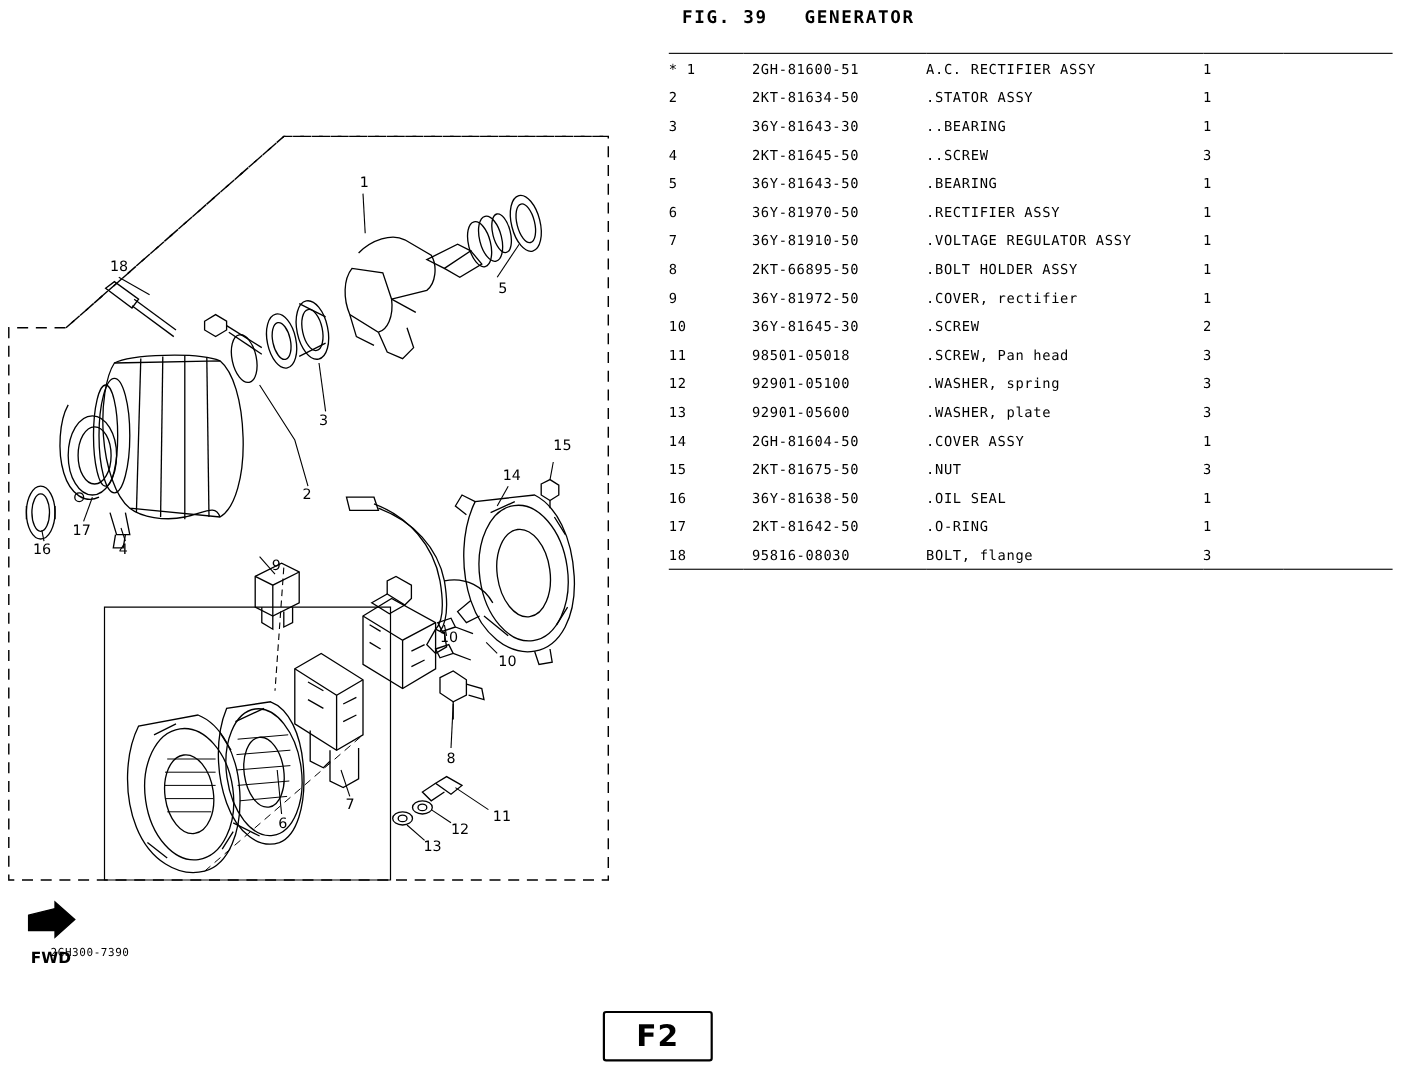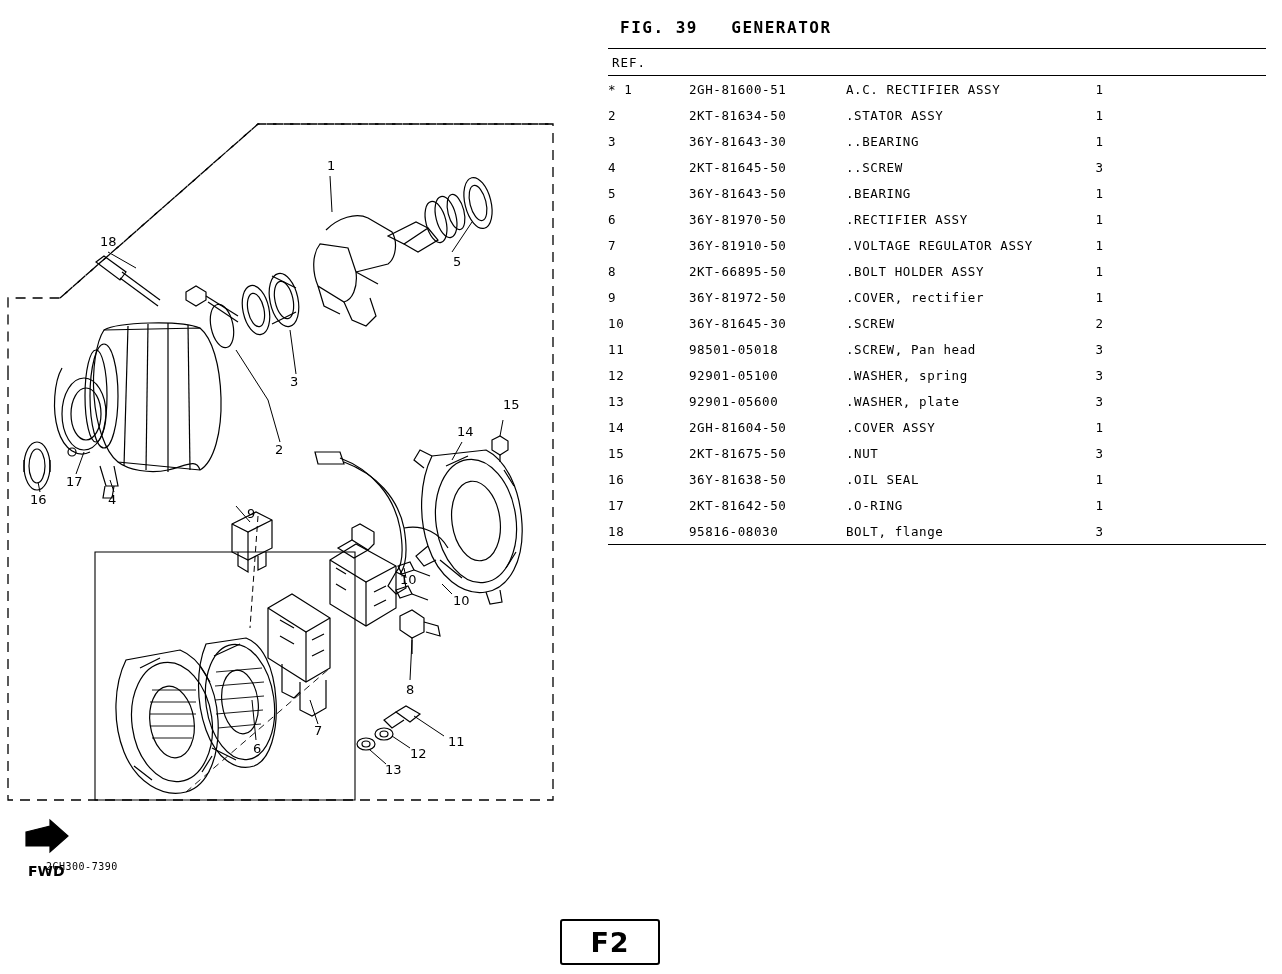--- a/index.html
+++ b/index.html
@@ -18,21 +18,20 @@
 
   
   #fig-title {
     position: absolute;
     left: 620px;
     top: 6px;
     font-size: 16px;
     font-weight: bold;
     letter-spacing: 1.5px;
     white-space: pre;
-    margin-top: 12px;
   }
 
   
   #parts-table {
     position: absolute;
     left: 608px;
     top: 48px;
     width: 658px;
   }
   #parts-table table {
@@ -95,21 +94,20 @@
     height: 42px;
     border: 2.5px solid #000;
     border-radius: 3px;
     display: flex;
     align-items: center;
     justify-content: center;
     font-family: "DejaVu Sans", sans-serif;
     font-weight: bold;
     font-size: 27px;
     letter-spacing: 1px;
-    margin-left: 12px;
   }
 
   
   #drawing-no {
     position: absolute;
     left: 46px;
     top: 861px;
     font-size: 10px;
     letter-spacing: 0.5px;
   }
@@ -327,27 +325,20 @@
     </g>
   </svg>
 </div>
 
 <div id="fwd-label">FWD</div>
 <div id="drawing-no">2GH300-7390</div>
 
 <div id="parts-table">
   <table>
     <thead>
-      <tr class="thead-row-top hline-top">
-        <td class="col-ref th-ref">REF.</td>
-        <td class="col-part"></td>
-        <td class="col-desc"></td>
-        <td class="col-qty"></td>
-        <td class="col-rem"></td>
-      </tr>
     </thead>
     <tbody id="table-body">
         <tr class="hline-top">
           <td class="col-ref">* 1</td>
           <td class="col-part">2GH-81600-51</td>
           <td class="col-desc">A.C. RECTIFIER ASSY</td>
           <td class="col-qty">1</td>
           <td class="col-rem"></td>
         </tr>
         <tr>

